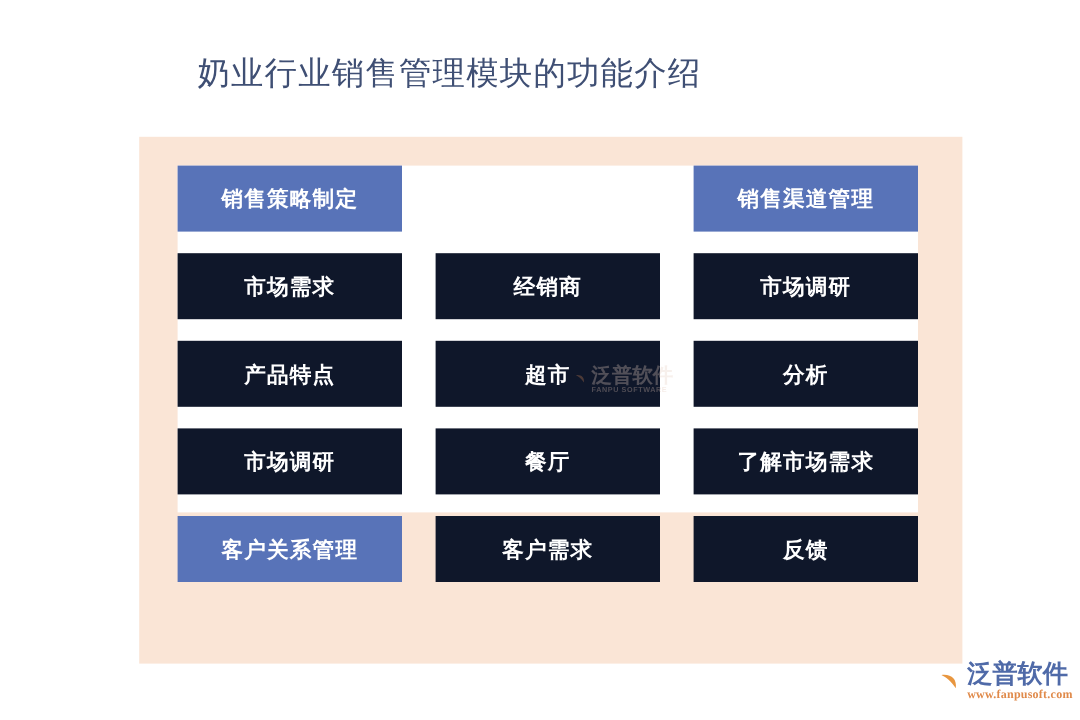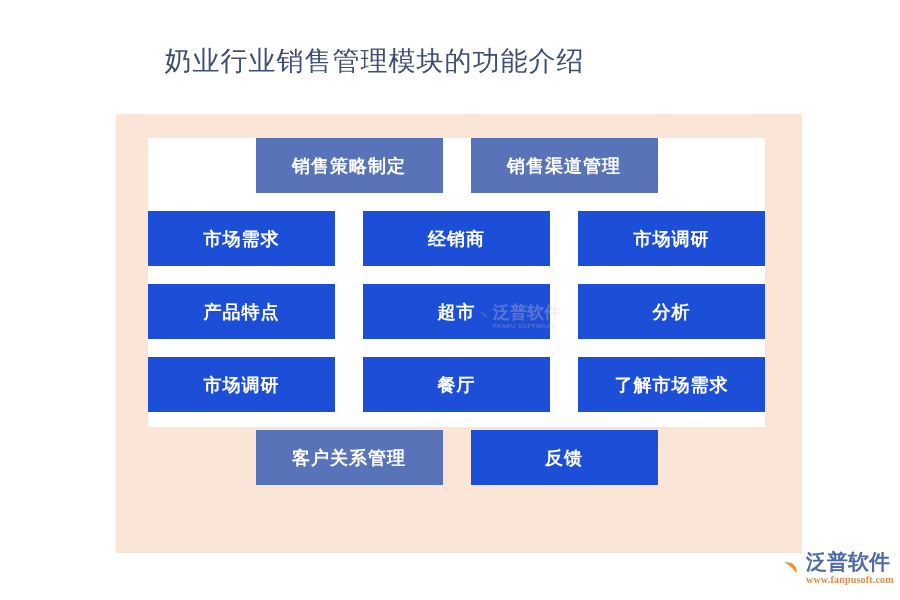--- a/index.html
+++ b/index.html
@@ -54,21 +54,21 @@
 
   
   .grid {
     position: absolute;
     left: 32px;
     top: 24px;
     width: 617px;
   }
   .row {
     display: flex;
-    justify-content: center;
+    justify-content: space-between;
     gap: 28px;
   }
   .row + .row { margin-top: 18px; }
   .row.last { }
 
   .cell {
     width: 187px;
     height: 55px;
     display: flex;
     align-items: center;
@@ -77,21 +77,21 @@
     font-family: "Liberation Serif", "DejaVu Serif", serif;
     font-weight: bold;
     font-size: 18px;
     letter-spacing: 1px;
     white-space: nowrap;
     box-sizing: border-box;
     position: relative;
     z-index: 2;
   }
   .cell.blue { background: #5873b8; }
-  .cell.red  { background: #1d4ed8; }
+  .cell.red  { background: #0f172a; }
 
   
   #watermark {
     position: absolute;
     left: 473px;
     top: 297px;
     width: 96px;
     height: 38px;
     z-index: 3;
     pointer-events: none;
@@ -195,20 +195,21 @@
     </div>
 
     <div class="row">
       <div class="cell red">市场调研</div>
       <div class="cell red">餐厅</div>
       <div class="cell red">了解市场需求</div>
     </div>
 
     <div class="row last">
       <div class="cell blue">客户关系管理</div>
+      <div class="cell red">客户需求</div>
       <div class="cell red">反馈</div>
     </div>
 
   </div>
 </div>
 
 <div id="watermark">
   <span class="wm-mark">
     <svg viewBox="0 0 30 30" width="17" height="20" xmlns="http://www.w3.org/2000/svg">
       <path d="M20 2 A13 13 0 1 0 20 28 A10.5 10.5 0 1 1 20 2 Z" fill="#cf9c88"></path>

